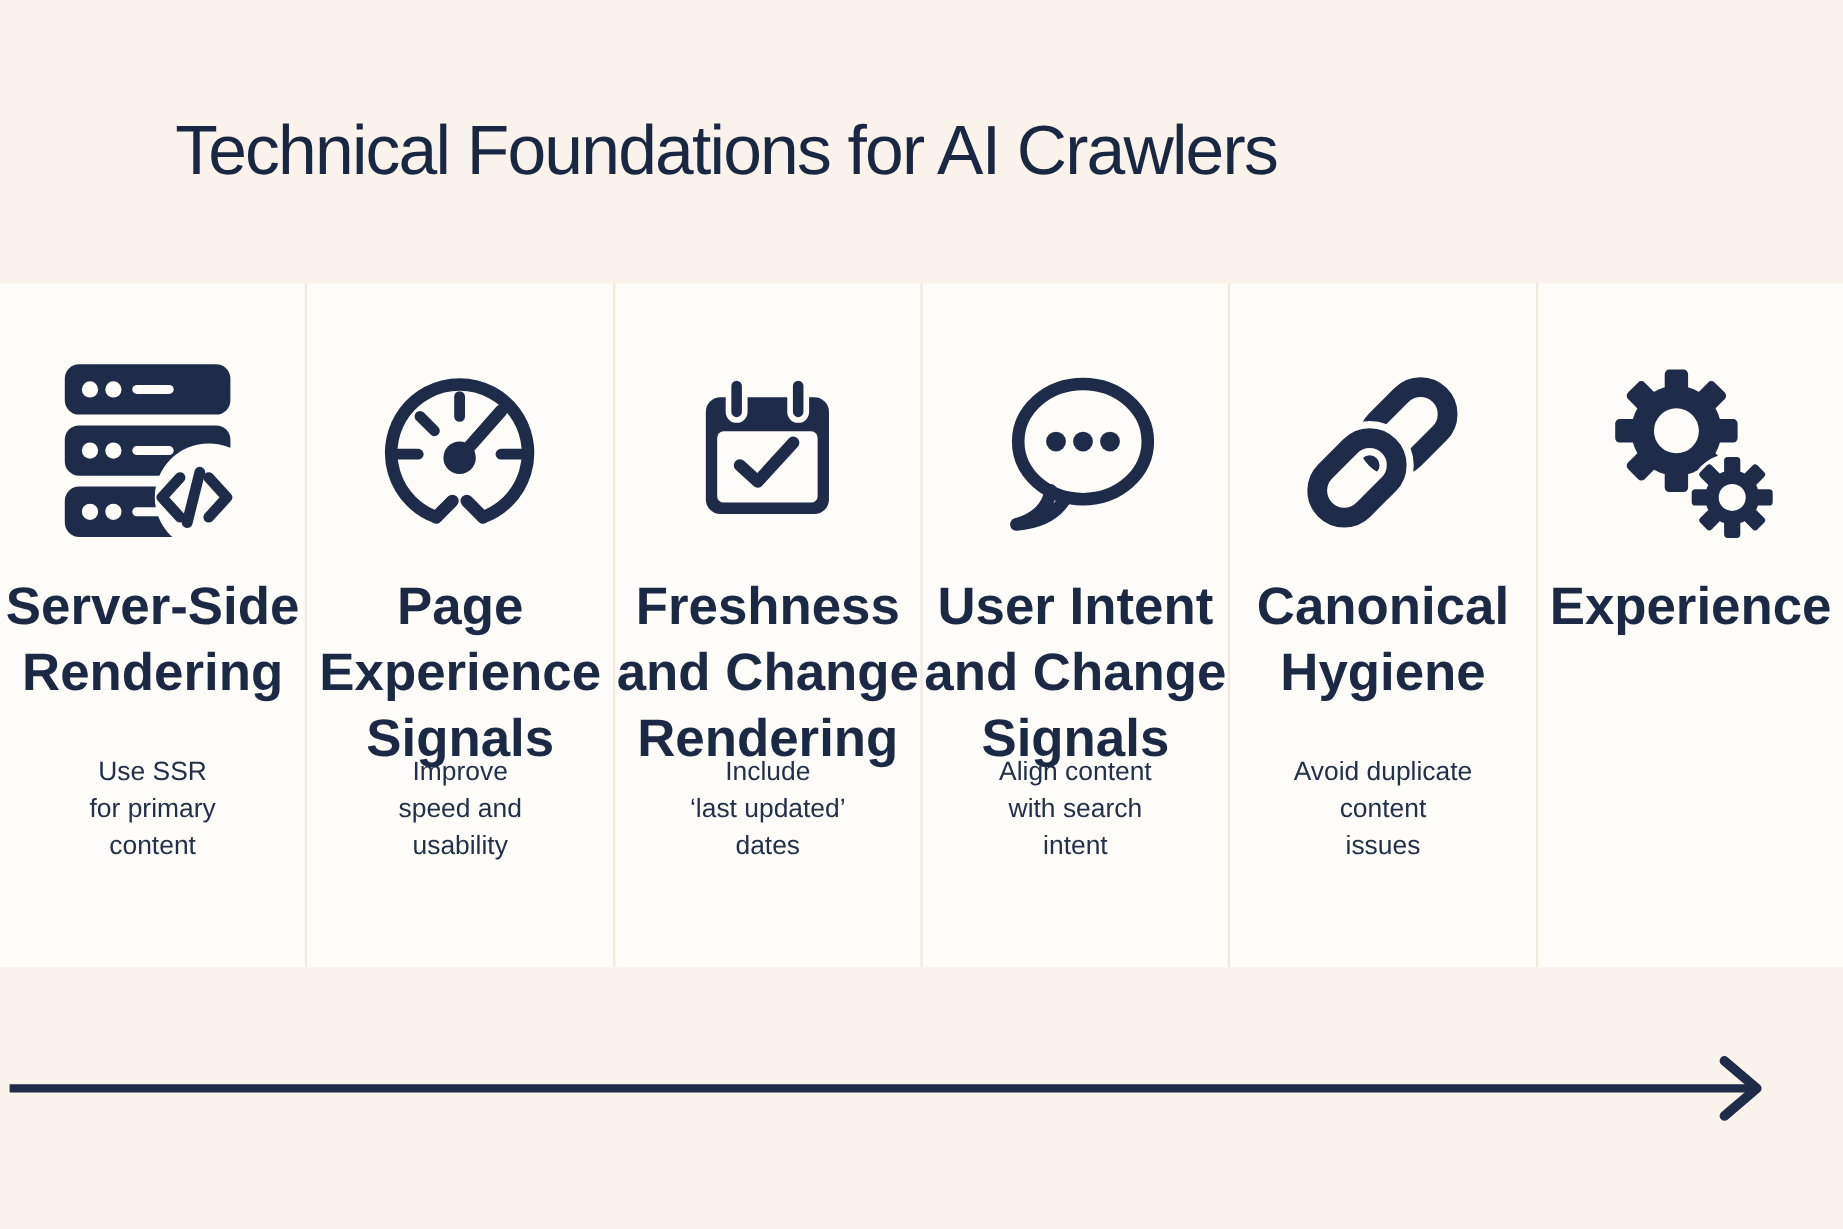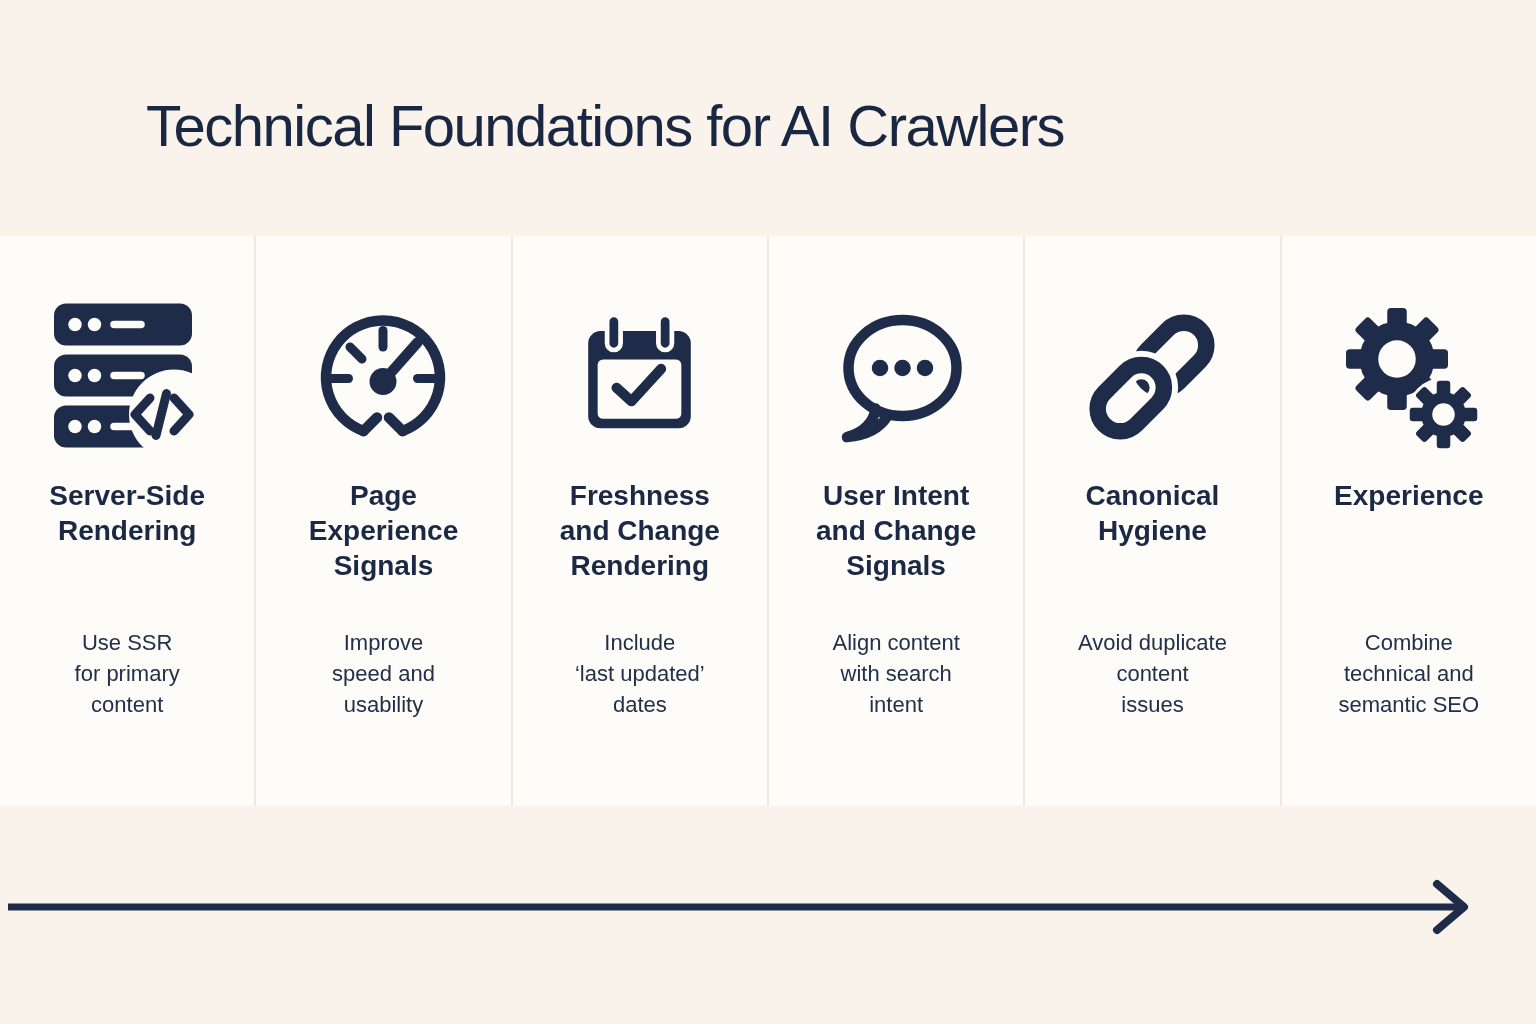--- a/index.html
+++ b/index.html
@@ -22,21 +22,21 @@
     flex:1 1 0;position:relative;background:#fdfcf9;
     border-right:2px solid #f1e8de;
   }
   .card:last-child{border-right:none;}
   .icon-wrap{
     position:absolute;top:52px;left:0;width:100%;height:178px;
     display:flex;align-items:center;justify-content:center;
   }
   .col-title{
     position:absolute;top:242px;left:0;width:100%;
-    text-align:center;font-size:28px;font-weight:bold;line-height:1.25;
+    text-align:center;font-size:44px;font-weight:bold;line-height:1.25;
     white-space:pre-line;color:#1c2945;
   }
   .col-desc{
     position:absolute;top:392px;left:0;width:100%;
     text-align:center;font-size:22px;font-weight:normal;line-height:1.4;
     white-space:pre-line;color:#223049;
   }
   .flow-arrow{
     position:absolute;top:877px;left:0;
   }
@@ -190,23 +190,20 @@
           <rect x="68.5" y="52.5" width="9" height="10" rx="2" transform="rotate(180 73 75)"></rect>
           <rect x="68.5" y="52.5" width="9" height="10" rx="2" transform="rotate(225 73 75)"></rect>
           <rect x="68.5" y="52.5" width="9" height="10" rx="2" transform="rotate(270 73 75)"></rect>
           <rect x="68.5" y="52.5" width="9" height="10" rx="2" transform="rotate(315 73 75)"></rect>
           <circle cx="73" cy="75" r="15"></circle>
         </g>
         <circle cx="73" cy="75" r="7.5" fill="#fdfcf9"></circle>
       </svg>
     </div>
     <div class="col-title">Experience</div>
-    <div class="col-desc">Combine
-technical and
-semantic SEO</div>
   </div>
 
 </div>
 
 <svg class="flow-arrow" width="1536" height="60" viewBox="0 0 1536 60">
   <line x1="8" y1="30" x2="1460" y2="30" stroke="#1e2b49" stroke-width="7"></line>
   <path d="M 1437 7 L 1464 30 L 1437 53" fill="none" stroke="#1e2b49" stroke-width="8" stroke-linecap="round" stroke-linejoin="round"></path>
 </svg>
 
 </body></html>

